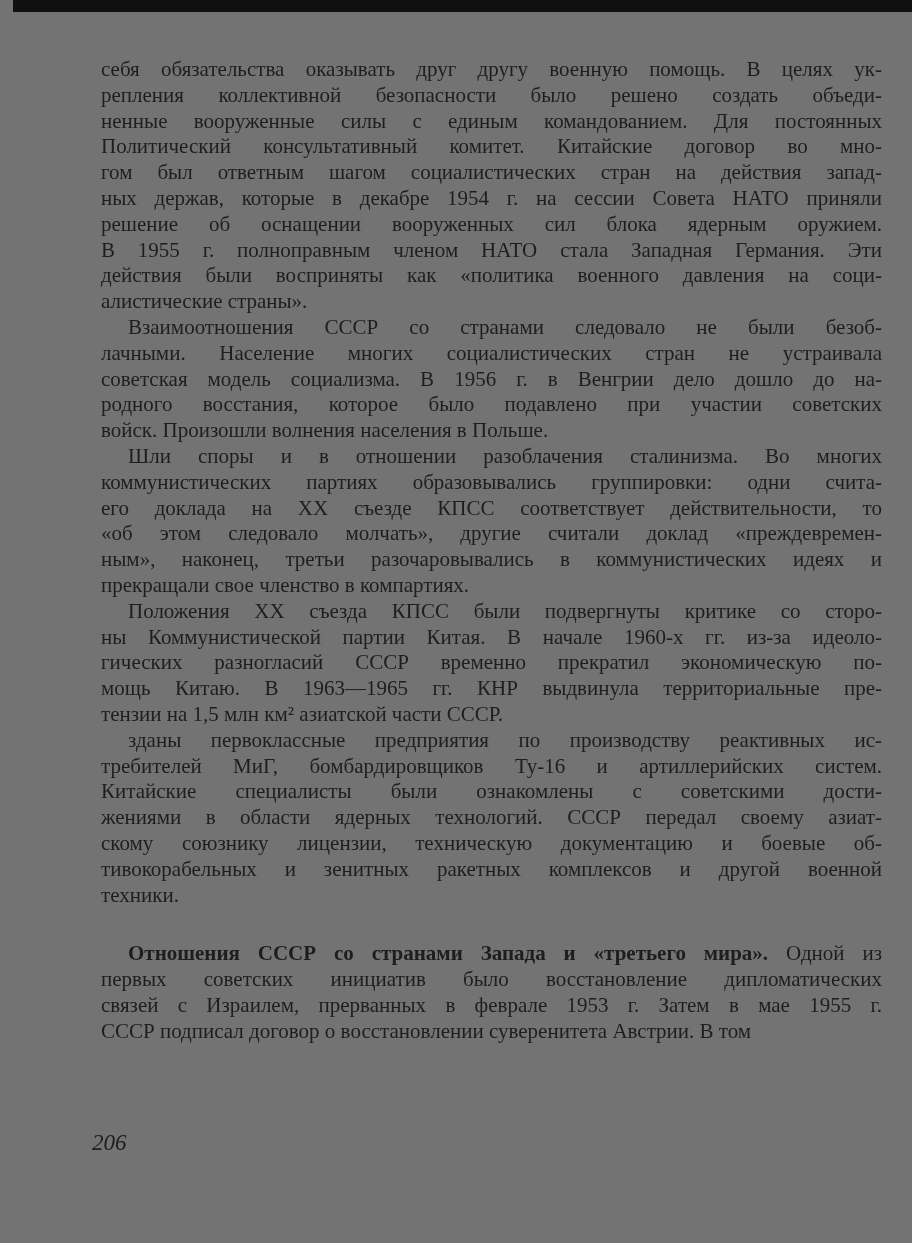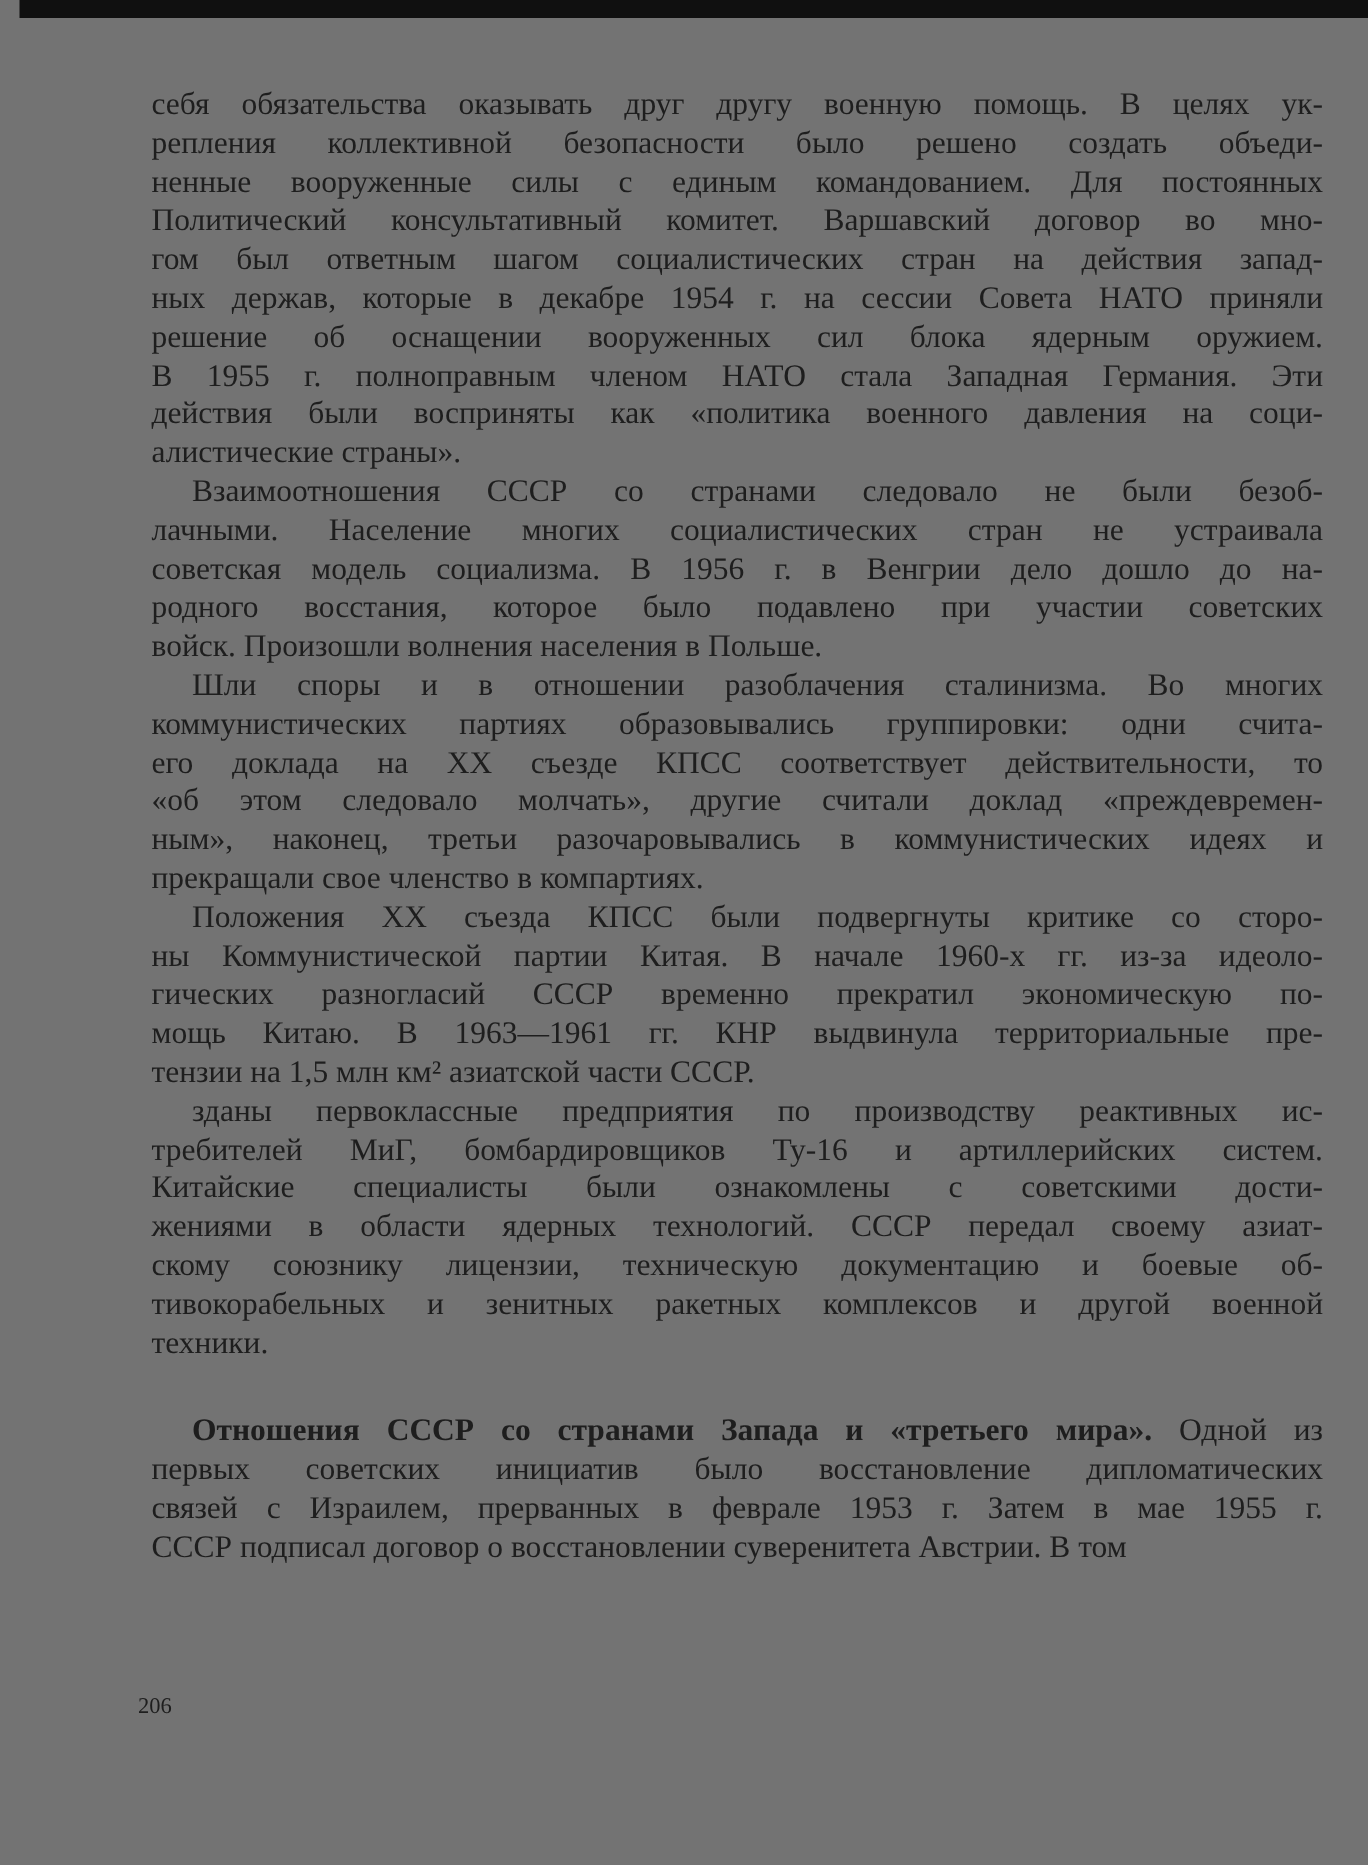--- a/index.html
+++ b/index.html
@@ -42,36 +42,37 @@
     text-align-last: justify;
   }
   .line.lastline {
     text-align-last: left;
   }
   .para b { font-weight: bold; }
   .page-number {
     position: absolute;
     left: 92px;
     top: 1130px;
-    font-size: 15px;
+    font-size: 23px;
     color: #1e1e1e;
     font-family: "Liberation Serif", "DejaVu Serif", serif;
+    font-style: italic;
   }
 </style>
 </head>
 <body>
 
 <div class="page">
   <div class="top-edge"></div>
   <div class="text-block" id="text-block">
       <div class="para">
         <div class="line">себя обязательства оказывать друг другу военную помощь. В целях ук-</div>
         <div class="line">репления коллективной безопасности было решено создать объеди-</div>
         <div class="line">ненные вооруженные силы с единым командованием. Для постоянных</div>
-        <div class="line">Политический консультативный комитет. Варшавский договор во мно-</div>
+        <div class="line">Политический консультативный комитет. Китайские договор во мно-</div>
         <div class="line">гом был ответным шагом социалистических стран на действия запад-</div>
         <div class="line">ных держав, которые в декабре 1954 г. на сессии Совета НАТО приняли</div>
         <div class="line">решение об оснащении вооруженных сил блока ядерным оружием.</div>
         <div class="line">В 1955 г. полноправным членом НАТО стала Западная Германия. Эти</div>
         <div class="line">действия были восприняты как «политика военного давления на соци-</div>
         <div class="line lastline">алистические страны».</div>
       </div>
       <div class="para indent">
         <div class="line">Взаимоотношения СССР со странами следовало не были безоб-</div>
         <div class="line">лачными. Население многих социалистических стран не устраивала</div>
@@ -84,21 +85,21 @@
         <div class="line">коммунистических партиях образовывались группировки: одни счита-</div>
         <div class="line">его доклада на XX съезде КПСС соответствует действительности, то</div>
         <div class="line">«об этом следовало молчать», другие считали доклад «преждевремен-</div>
         <div class="line">ным», наконец, третьи разочаровывались в коммунистических идеях и</div>
         <div class="line lastline">прекращали свое членство в компартиях.</div>
       </div>
       <div class="para indent">
         <div class="line">Положения XX съезда КПСС были подвергнуты критике со сторо-</div>
         <div class="line">ны Коммунистической партии Китая. В начале 1960-х гг. из-за идеоло-</div>
         <div class="line">гических разногласий СССР временно прекратил экономическую по-</div>
-        <div class="line">мощь Китаю. В 1963—1961 гг. КНР выдвинула территориальные пре-</div>
+        <div class="line">мощь Китаю. В 1963—1965 гг. КНР выдвинула территориальные пре-</div>
         <div class="line lastline">тензии на 1,5 млн км² азиатской части СССР.</div>
       </div>
       <div class="para indent">
         <div class="line">зданы первоклассные предприятия по производству реактивных ис-</div>
         <div class="line">требителей МиГ, бомбардировщиков Ту-16 и артиллерийских систем.</div>
         <div class="line">Китайские специалисты были ознакомлены с советскими дости-</div>
         <div class="line">жениями в области ядерных технологий. СССР передал своему азиат-</div>
         <div class="line">скому союзнику лицензии, техническую документацию и боевые об-</div>
         <div class="line">тивокорабельных и зенитных ракетных комплексов и другой военной</div>
         <div class="line lastline">техники.</div>

